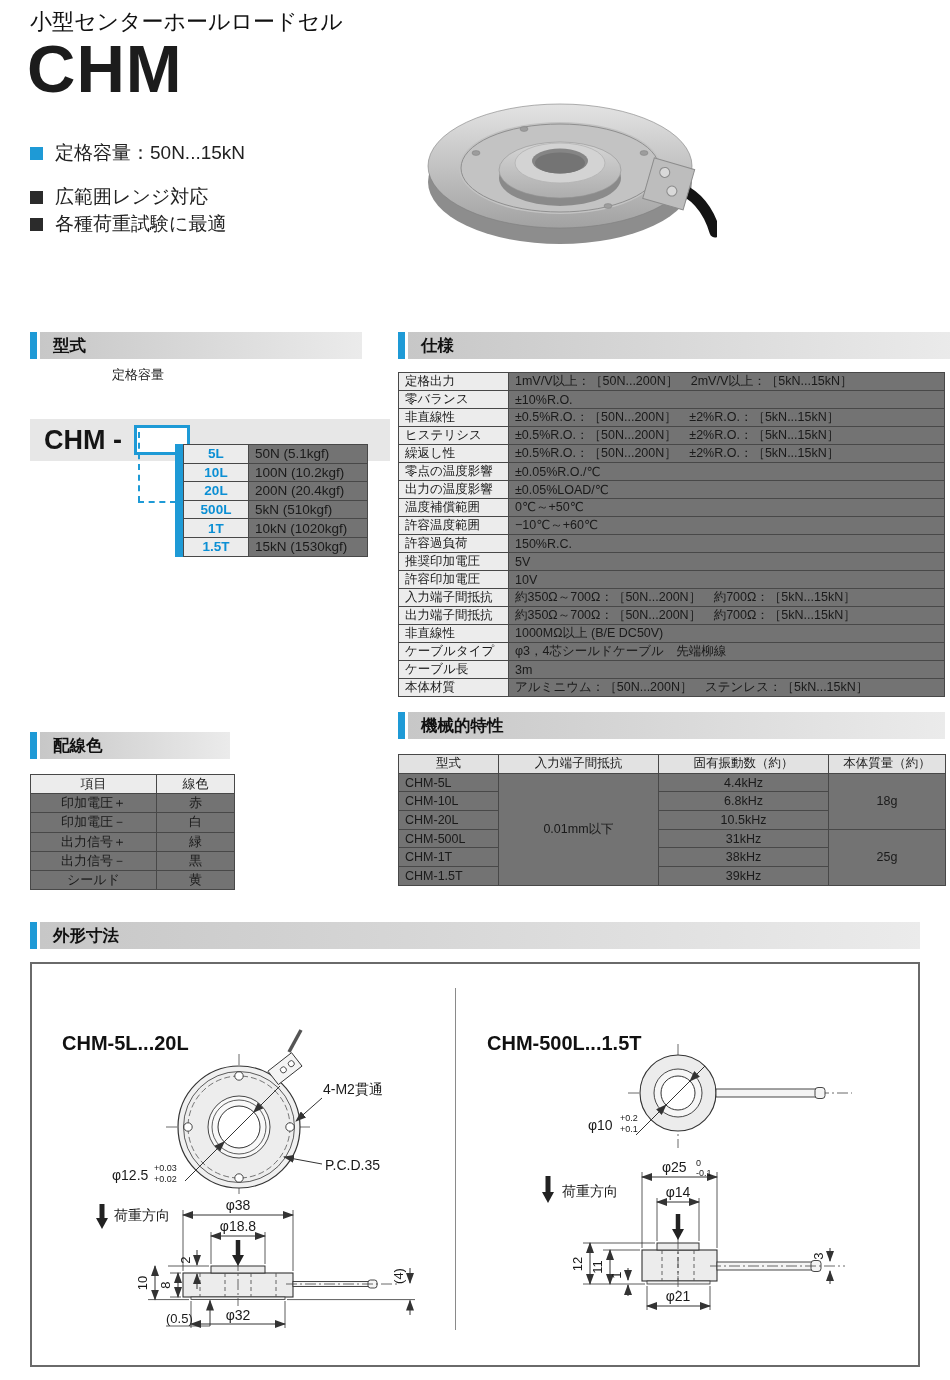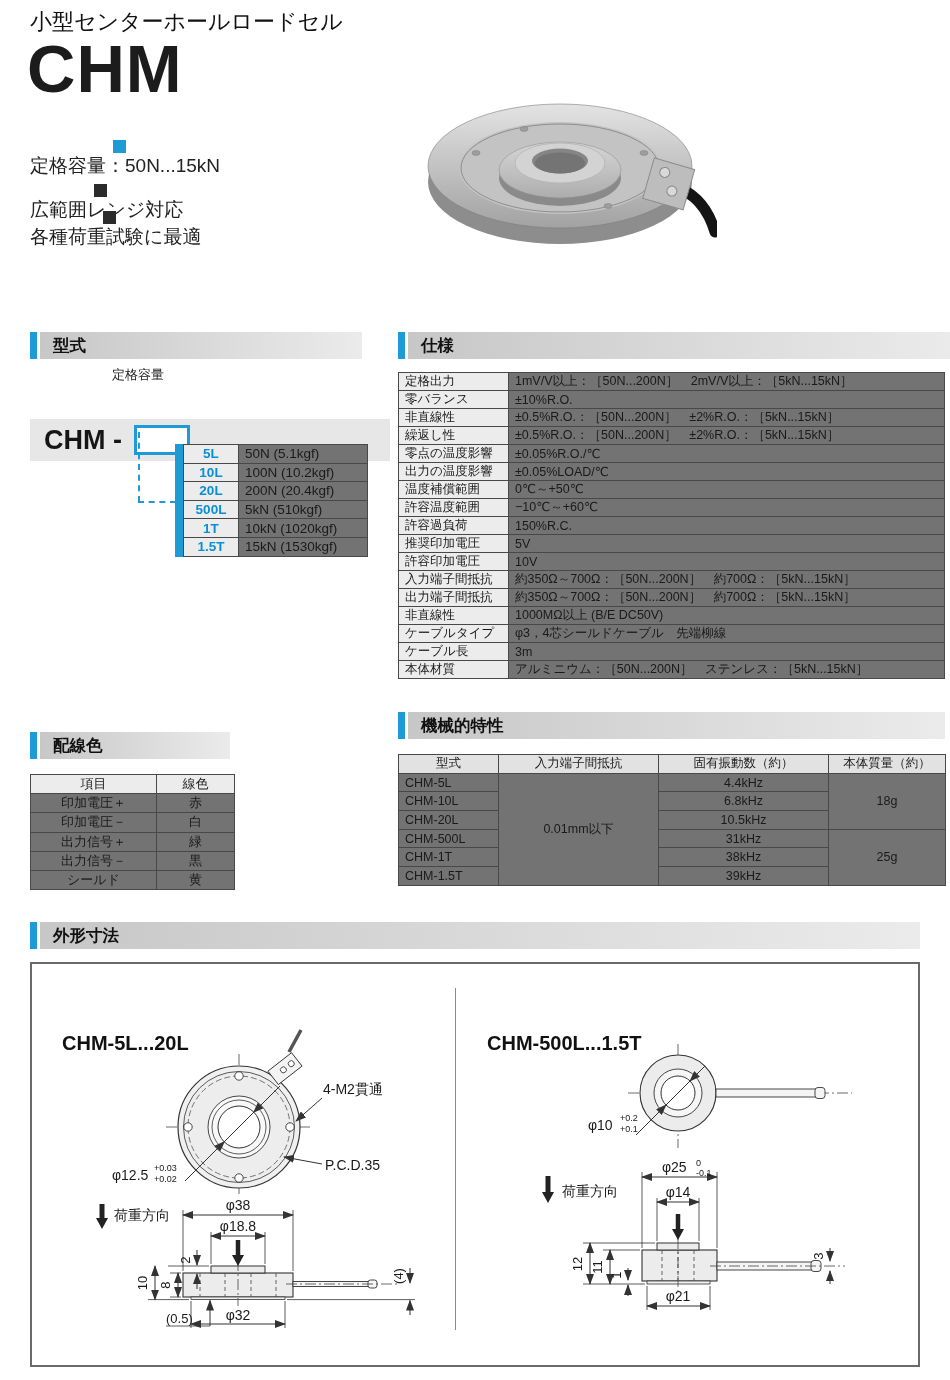--- a/index.html
+++ b/index.html
@@ -11,38 +11,38 @@
 
   
   .sec-head { position:absolute; display:flex; height:27px; }
   .sec-bar  { width:7px; height:100%; background:#1e9ad6; margin-right:3px; }
   .sec-bg   { flex:1; background:linear-gradient(90deg,#c7c7c7,#ebebeb); display:flex; align-items:center;
               padding-left:13px; font-weight:bold; font-size:16.5px; color:#111; }
 
   
   .subtitle { position:absolute; left:30px; top:7px; font-size:22px; color:#111; }
   .title    { position:absolute; left:27px; top:30px; font-size:67px; font-weight:900; letter-spacing:1px; color:#1c1c1c; }
-  .feature  { position:absolute; left:30px; display:flex; align-items:center; font-size:19px; color:#222;flex-direction:column; }
+  .feature  { position:absolute; left:30px; display:flex; align-items:center; font-size:19px; color:#222; }
   .bullet   { width:13px; height:13px; margin-right:12px; flex:none; }
   .bullet.blue { background:#1e9ad6; }
   .bullet.dark { background:#2b2b2b; }
 
   
   table { border-collapse:collapse; table-layout:fixed; background:#737373; }
   td,th { border:1px solid #484848; font-size:12.5px; font-weight:normal; padding:0 6px; overflow:hidden; white-space:nowrap; }
 
   .spec-table { width:547px; }
   .spec-table td { height:17.7px; }
   .spec-table td.lbl { width:110px; background:#ececec; }
 
   .model-wrap { position:absolute; left:175px; top:444px; display:flex; }
   .model-bar  { width:8px; background:#1e9ad6; }
   .model-table { width:185px; }
   .model-table td { height:18.6px; font-size:13.5px; }
-  .model-table td.code { width:55px; background:#ececec; color:#0b8fd4; font-weight:bold; text-align:center; }
+  .model-table td.code { width:65px; background:#ececec; color:#0b8fd4; font-weight:bold; text-align:center; }
 
   .band { position:absolute; left:30px; top:390px; width:360px; height:42px; background:#e7e7e7; display:flex; align-items:center;margin-top:29px; }
   .band .prefix { font-size:27px; font-weight:900; margin-left:14px; color:#151515; }
   .band .cap-box { width:56px; height:30px; background:#fff; border:3px solid #1e9ad6; margin-left:12px; }
   .dash-v { position:absolute; left:138px; top:432px; height:70px; border-left:2px dashed #1e9ad6; }
   .dash-h { position:absolute; left:138px; top:501px; width:38px; border-top:2px dashed #1e9ad6; }
   .cap-label { position:absolute; left:112px; top:366px; font-size:13px; color:#222; }
 
   .wire-table { width:205px; }
   .wire-table td,.wire-table th { height:19.2px; text-align:center; font-size:13px; }
@@ -176,20 +176,24 @@
         <tr>
           <td class="lbl">定格出力</td>
           <td>1mV/V以上：［50N...200N］　2mV/V以上：［5kN...15kN］</td>
         </tr>
     <tr>
           <td class="lbl">零バランス</td>
           <td>±10%R.O.</td>
         </tr>
     <tr>
           <td class="lbl">非直線性</td>
+          <td>±0.5%R.O.：［50N...200N］　±2%R.O.：［5kN...15kN］</td>
+        </tr>
+    <tr>
+          <td class="lbl">ヒステリシス</td>
           <td>±0.5%R.O.：［50N...200N］　±2%R.O.：［5kN...15kN］</td>
         </tr>
     <tr>
           <td class="lbl">繰返し性</td>
           <td>±0.5%R.O.：［50N...200N］　±2%R.O.：［5kN...15kN］</td>
         </tr>
     <tr>
           <td class="lbl">零点の温度影響</td>
           <td>±0.05%R.O./℃</td>
         </tr>

